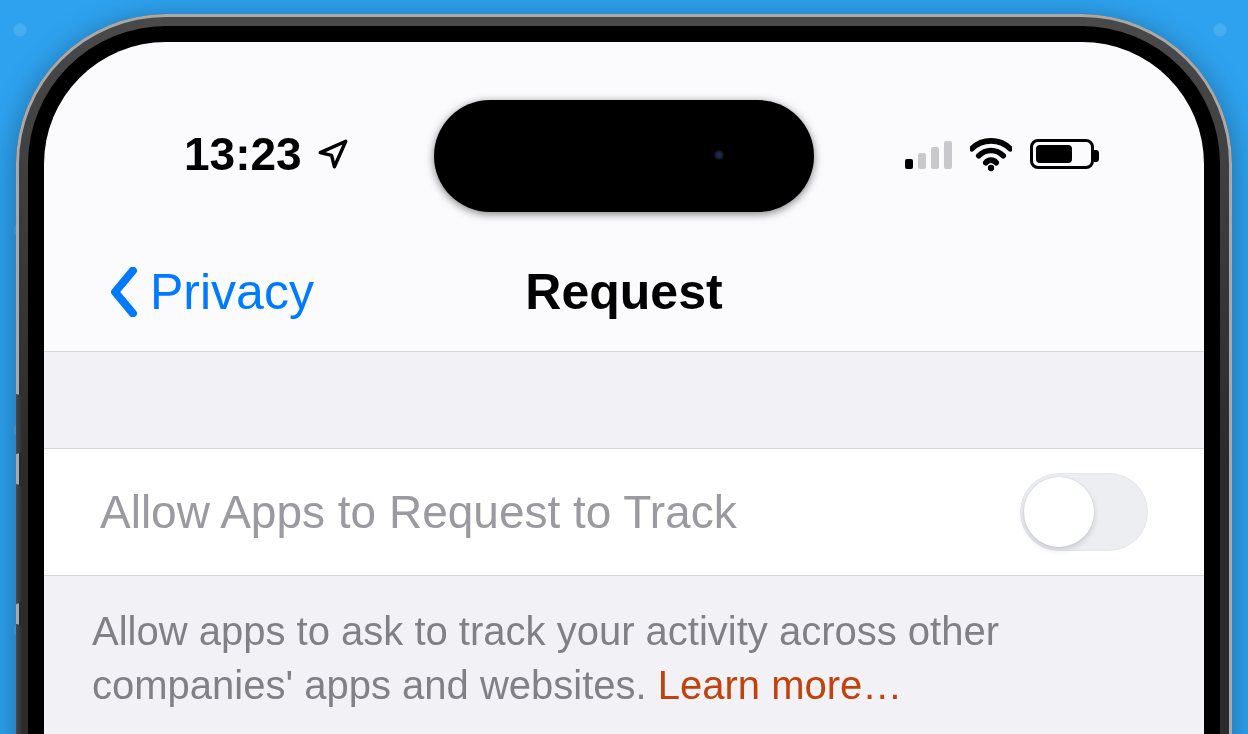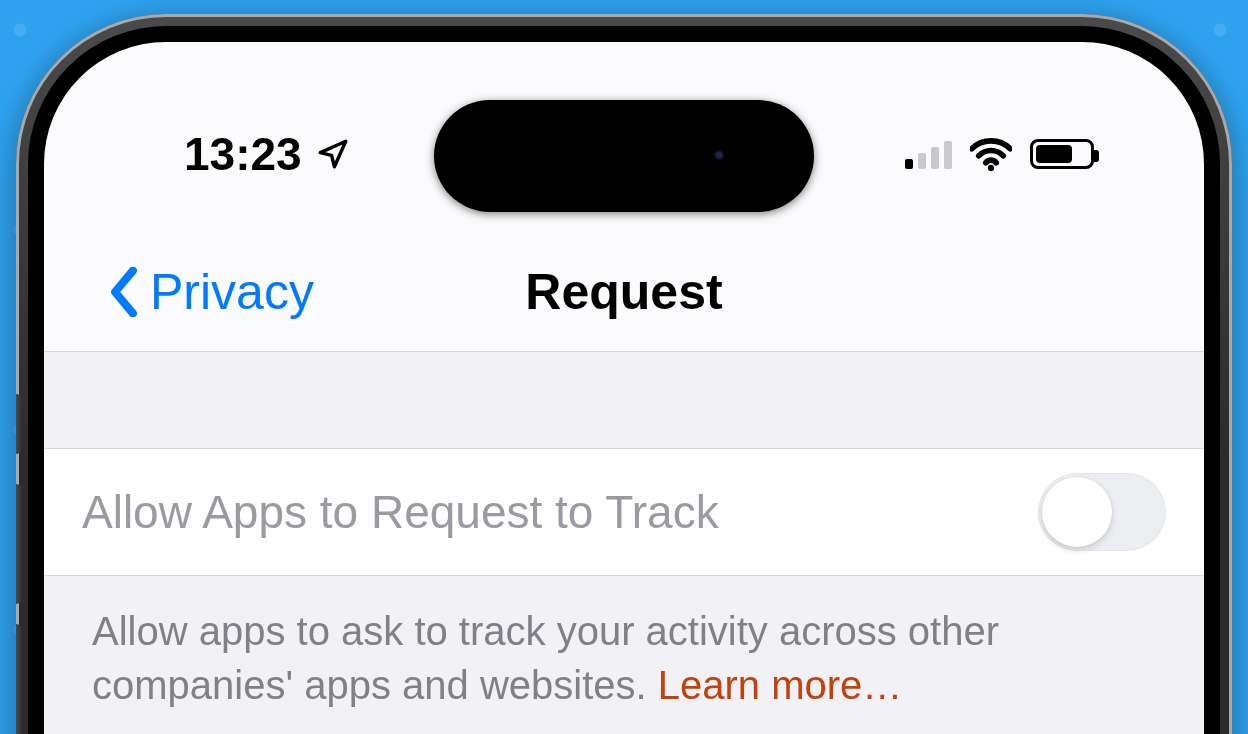--- a/index.html
+++ b/index.html
@@ -178,21 +178,21 @@
   }
   .group-spacer { height: 96px; }
 
   .row {
     background: #fff;
     border-top: 1px solid #d6d6d9;
     border-bottom: 1px solid #d6d6d9;
     height: 128px;
     display: flex;
     align-items: center;
-    padding: 0 38px;
+    padding: 0 56px;
     justify-content: space-between;
   }
   .row-label {
     font-size: 46px;
     color: #9a9aa0;
     font-weight: 400;
   }
 
   .toggle {
     width: 128px; height: 78px;

